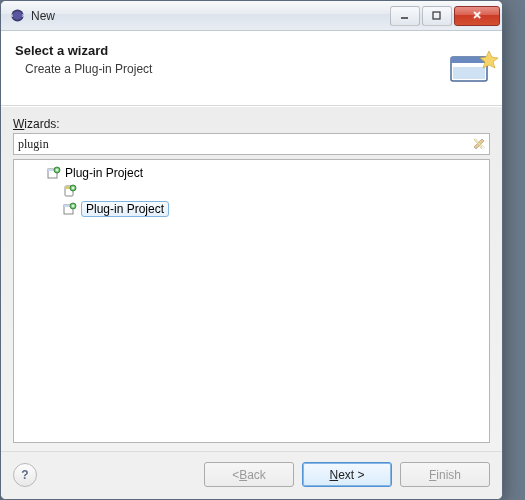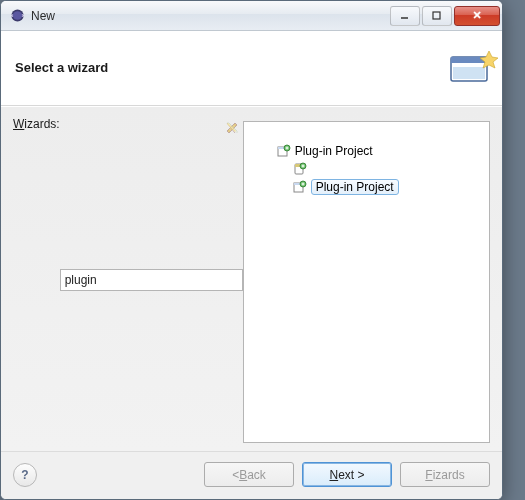--- a/index.html
+++ b/index.html
@@ -51,45 +51,45 @@
     border-color: #93302a;
     color: #fff;
   }
   .win-btn.close .x { font-weight: bold; font-size: 11px; text-shadow: 0 0 2px rgba(255,255,255,0.5); }
   
   .banner {
     background: #fff;
     padding: 12px 2px 14px 14px;
     display: flex;
     border-bottom: 1px solid #d8d8d8;
-    align-items: center;
   }
   .banner-text { flex: 1; }
   .banner-title { font-weight: bold; font-size: 13px; color: #1a1a1a; }
   .banner-desc { margin-top: 4px; padding-left: 10px; color: #3a3a3a; }
   .banner-icon {
     width: 56px; height: 48px;
     display: flex; align-items: center; justify-content: center;
   }
   
   .body {
     flex: 1;
     background: #f1f1f1;
     background: linear-gradient(to bottom, #ededed, #f2f2f2);
     padding: 10px 12px 8px 12px;
     display: flex;
-    flex-direction: row;
+    flex-direction: column;
     border-top: 1px solid #fff;
   }
   .field-label { color: #1a1a1a; margin-bottom: 2px; }
   .field-label .mn { text-decoration: underline; }
   .filter-input-wrap {
     position: relative;
     display: flex;
     align-items: center;
+    font-family: Liberation Serif, serif;
   }
   .filter-input {
     width: 100%;
     height: 22px;
     border: 1px solid #b5b5b5;
     background: #fff;
     padding: 2px 22px 2px 4px;
     font-family: inherit;
     font-size: 12px;
     color: #222;
@@ -100,21 +100,21 @@
     right: 3px; top: 3px;
     width: 16px; height: 16px;
     display: flex; align-items: center; justify-content: center;
     color: #888;
   }
   .tree {
     margin-top: 4px;
     flex: 1;
     background: #fff;
     border: 1px solid #b5b5b5;
-    padding: 20px 2px;
+    padding: 4px 2px;
     overflow: auto;
   }
   .tree-row {
     display: flex;
     align-items: center;
     height: 18px;
     padding: 0 2px;
     white-space: nowrap;
   }
   .tree-row .indent { display: inline-block; }
@@ -195,20 +195,21 @@
       </div>
       <div class="win-btn close">
         <span class="x">✕</span>
       </div>
     </div>
   </div>
 
   <div class="banner">
     <div class="banner-text">
       <div class="banner-title">Select a wizard</div>
+      <div class="banner-desc">Create a Plug-in Project</div>
     </div>
     <div class="banner-icon">
       <svg width="54" height="44" viewBox="0 0 54 44">
         <rect x="6" y="12" width="36" height="24" rx="2" fill="#fff" stroke="#4a6a9a" stroke-width="1.5"></rect>
         <rect x="8" y="22" width="32" height="12" fill="#cfe2f3"></rect>
         <rect x="6" y="12" width="36" height="6" fill="#6a8abf"></rect>
         <polygon points="44,6 47,12 53,13 48,17 50,23 44,20 38,23 40,17 35,13 41,12" fill="#f7d46a" stroke="#c9a227" stroke-width="0.6"></polygon>
       </svg>
     </div>
   </div>
@@ -283,17 +284,17 @@
         <span>ack</span>
       </div>
     <div class="dlg-btn default">
         <span></span>
         <span class="mn">N</span>
         <span>ext &gt;</span>
       </div>
     <div class="dlg-btn disabled">
         <span></span>
         <span class="mn">F</span>
-        <span>izards</span>
+        <span>inish</span>
       </div>
   </div>
 
 </div>
 
 </body></html>

